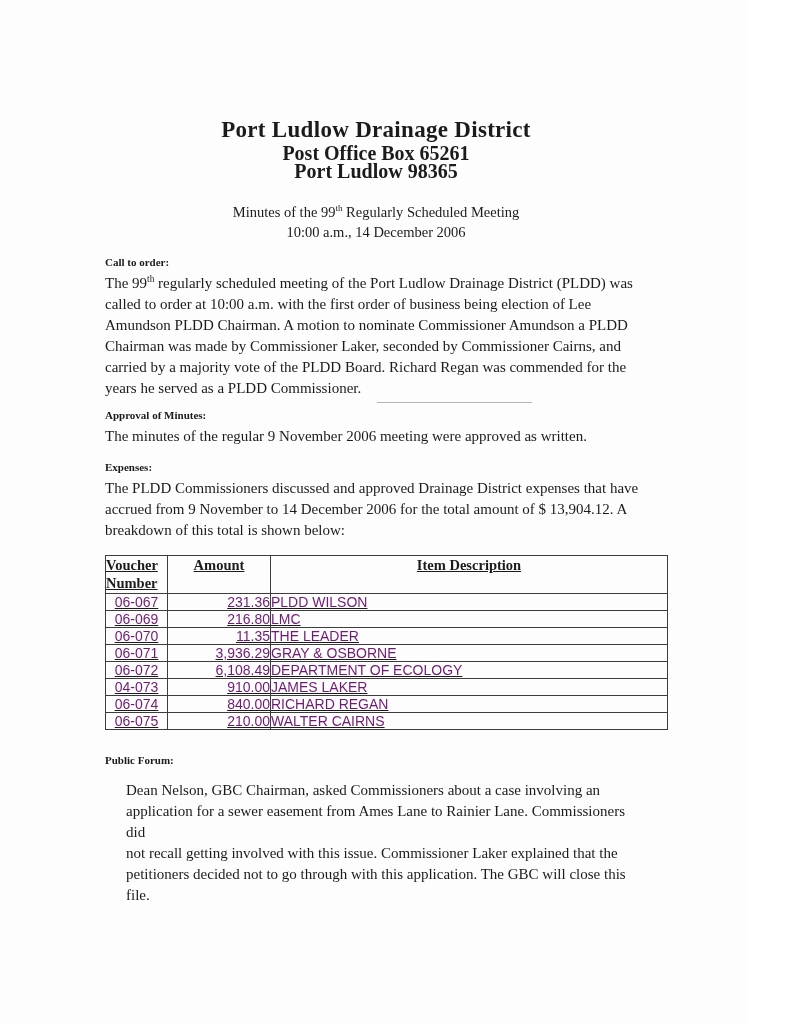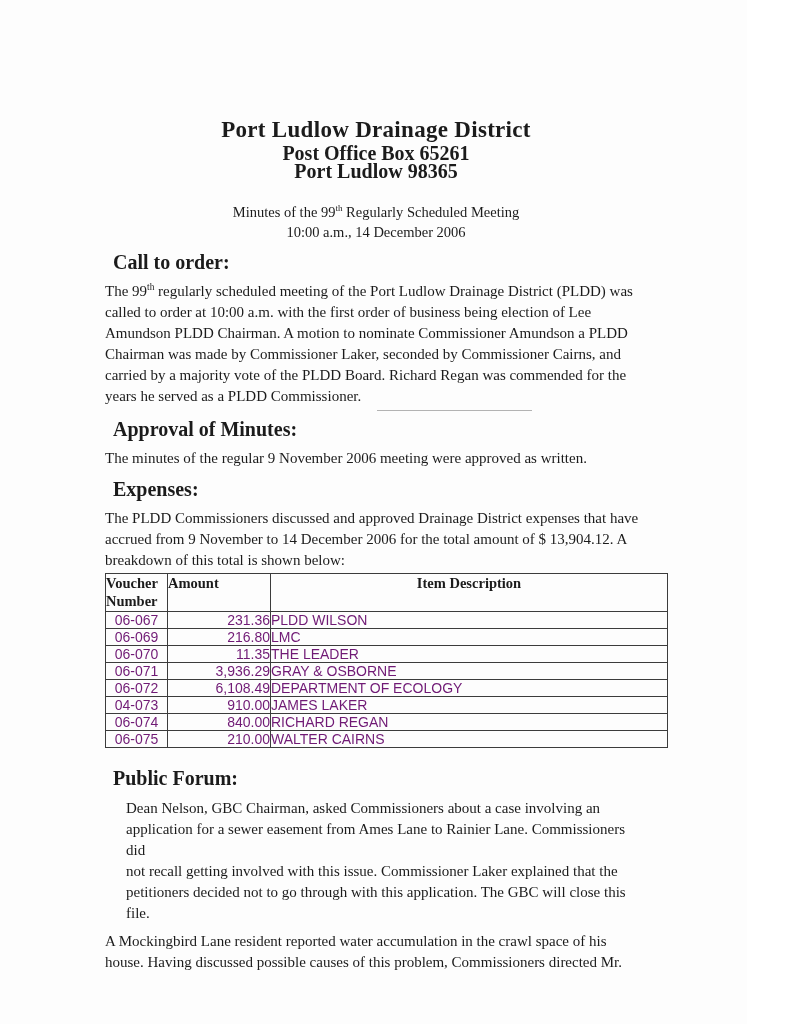--- a/index.html
+++ b/index.html
@@ -41,24 +41,24 @@
     font-size: 14.5px;
     line-height: 20px;
     margin: 0;
   }
   sup {
     font-size: 0.62em;
     vertical-align: super;
     line-height: 0;
   }
   .section-heading {
-    font-size: 20px;
+    font-size: 11px;
     line-height: 21px;
     font-weight: bold;
-    margin: 8px;
+    margin: 0;
   }
   .body-para {
     font-size: 15px;
     line-height: 21px;
     margin: 0;
     white-space: pre-line;
   }
   .sec-call { margin-top: 10px; }
   .sec-approval { margin-top: 2px; }
   .sec-expenses { margin-top: 10px; }
@@ -66,45 +66,46 @@
   .scan-line {
     height: 1px;
     width: 155px;
     margin: 3px 0 2px 272px;
     background: #9a9a9a;
     opacity: 0.75;
   }
   .pf-para1 { margin-top: 9px; margin-left: 21px; }
   .pf-para2 { margin-top: 7px; }
   table.expense {
-    margin-top: 2px;
+    margin-top: 14px;
     border-collapse: collapse;
     width: 561px;
     table-layout: fixed;
+    text-decoration: underline;
   }
   table.expense th, table.expense td {
     border: 1px solid #3c3c3c;
     padding: 0;
     overflow: hidden;
   }
   table.expense { border: 1.5px solid #2e2e2e; }
   th.col-voucher { width: 61px; }
   th.col-amount { width: 102px; }
   th.col-description { width: 396px; }
   table.expense th {
     font-family: "Liberation Serif", serif;
     font-size: 14.5px;
     line-height: 18px;
     font-weight: bold;
     vertical-align: top;
     white-space: pre-line;
     height: 37px;
   }
   th.col-voucher { text-align: left; padding-left: 5px; }
-  th.col-amount { text-align: left; }
+  th.col-amount { text-align: center; }
   th.col-description { text-align: center; }
   table.expense td {
     font-family: "Liberation Sans", sans-serif;
     font-size: 14px;
     line-height: 16px;
     height: 16px;
     color: #701a75;
   }
   td.col-voucher { text-align: center; }
   td.col-amount { text-align: right; padding-right: 14px; }
@@ -199,17 +200,15 @@
         </tr>
       </tbody>
   </table>
 
   <div class="sec-public">
     <p class="section-heading">Public Forum:</p>
     <p class="body-para pf-para1">Dean Nelson, GBC Chairman, asked Commissioners about a case involving an
 application for a sewer easement from Ames Lane to Rainier Lane.  Commissioners did
 not recall getting involved with this issue.  Commissioner Laker explained that the
 petitioners decided not to go through with this application.  The GBC will close this file.</p>
-    <p class="body-para pf-para2">A Mockingbird Lane resident reported water accumulation in the crawl space of his
-house.  Having discussed possible causes of this problem, Commissioners directed Mr.</p>
   </div>
 
 </div>
 
 </body></html>

